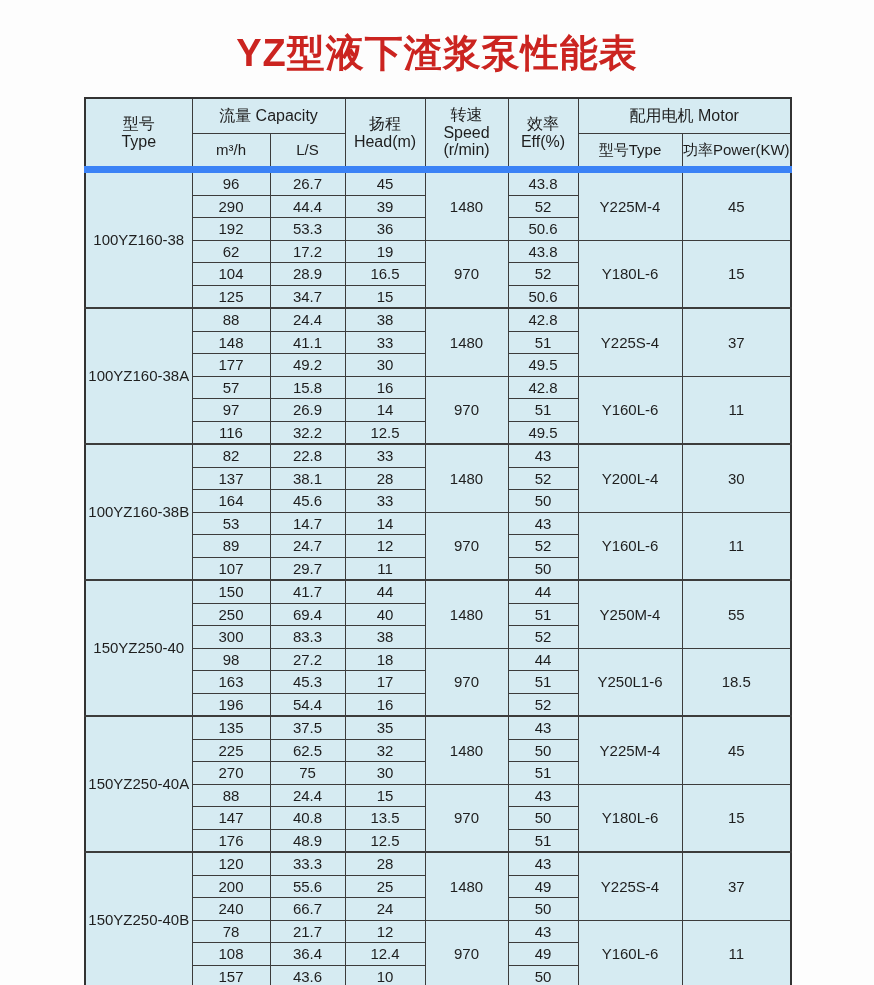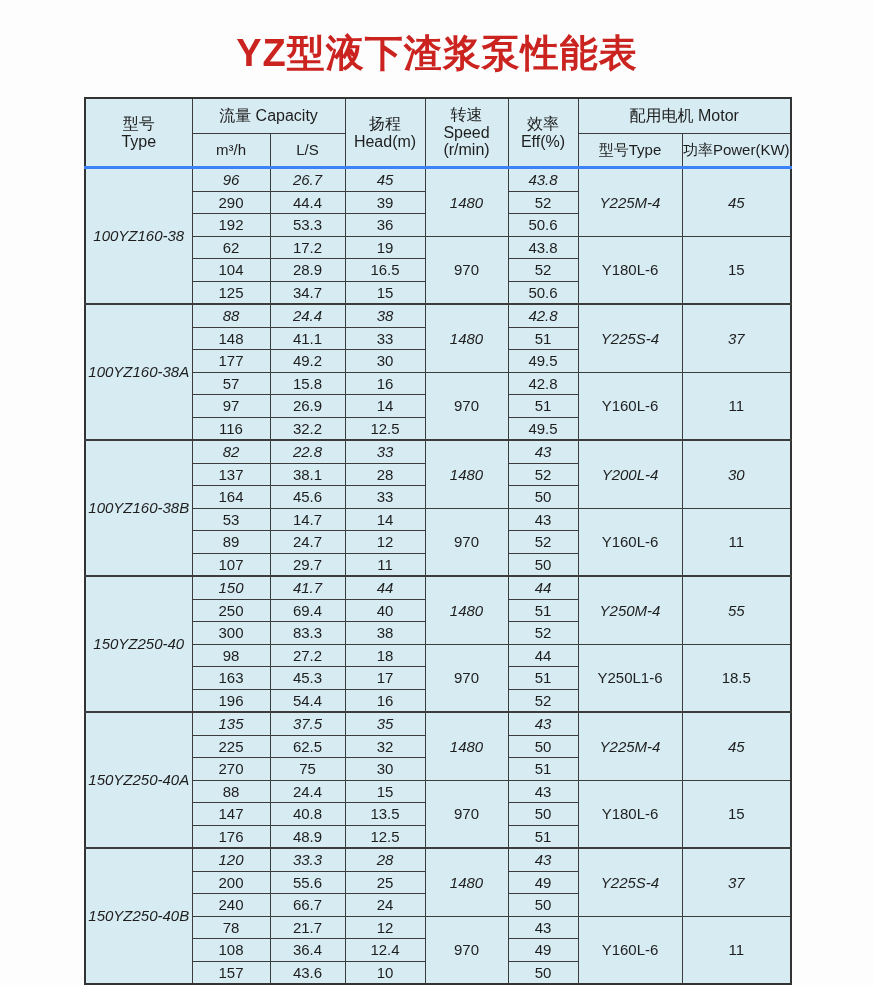--- a/index.html
+++ b/index.html
@@ -44,22 +44,22 @@
   table.perf thead th{
     font-weight:normal;
     font-size:16px;
     white-space:pre-line;
     line-height:1.1;
   }
   table.perf thead tr.h1 th{height:34px;}
   table.perf thead tr.h2 th{height:32px;font-size:15px;}
   table.perf tbody td{height:21.5px;line-height:21.5px;}
   table.perf tbody td.model{font-size:15px;}
-  table.perf thead tr.h2{border-bottom:3px solid #3b82f6;}
-  table.perf tbody tr.group-start td{border-top-width:2px;font-style:italic;}
+  table.perf thead tr.h2{border-bottom:7px solid #3b82f6;}
+  table.perf tbody tr.group-start td{border-top-width:2px;}
   .footnote{
     position:absolute;left:85px;top:956px;
     font-size:15px;color:#242424;
   }
 </style>
 </head>
 <body>
 
 <div class="page">
   <div class="title">YZ型液下渣浆泵性能表</div>

